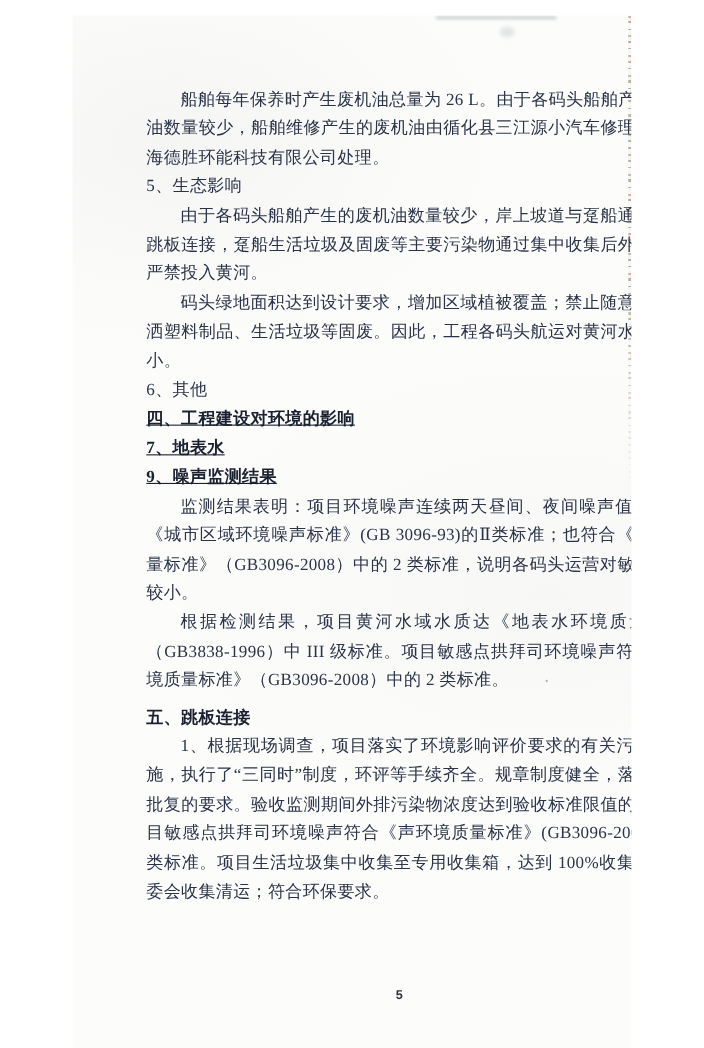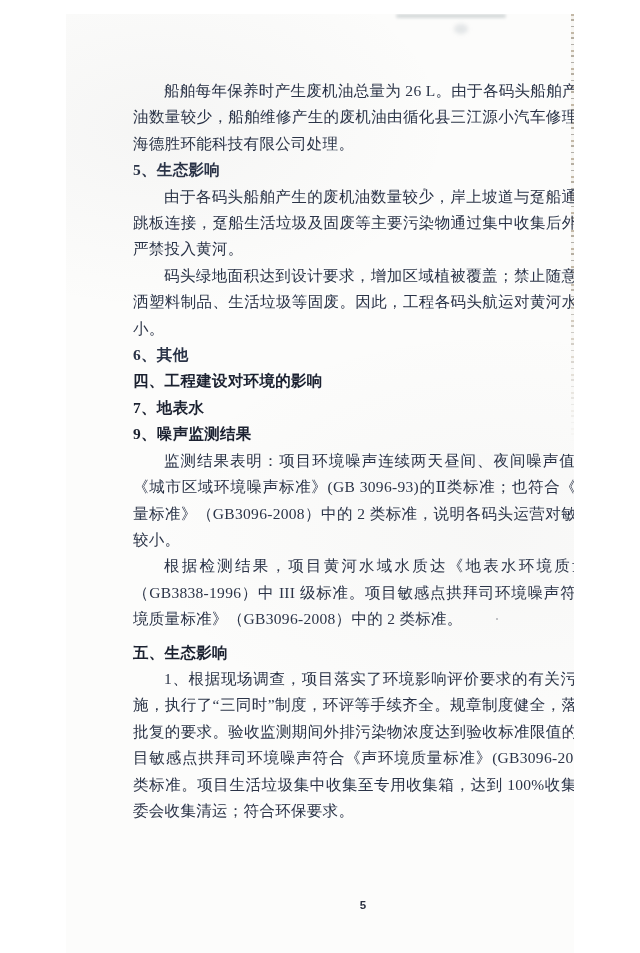--- a/index.html
+++ b/index.html
@@ -73,26 +73,27 @@
     text-align: justify;
   }
   .doc-body p {
     margin: 0;
   }
   .blk-paragraph {
     text-indent: 2em;
   }
   .blk-heading-plain {
     text-indent: 0;
-    font-weight: bold;
+    font-weight: normal;
   }
   .blk-heading-bold {
     text-indent: 0;
     font-weight: bold;
     color: #1b2130;
+    text-decoration: underline;
   }
   .blk-heading-bold-gap {
     text-indent: 0;
     font-weight: bold;
     color: #1b2130;
     margin-top: 7px !important;
   }
 
   .page-number {
     position: absolute;
@@ -122,19 +123,19 @@
       <p class="blk-paragraph">船舶每年保养时产生废机油总量为 26 L。由于各码头船舶产生的废机油数量较少，船舶维修产生的废机油由循化县三江源小汽车修理厂交由青海德胜环能科技有限公司处理。</p>
       <p class="blk-heading-plain">5、生态影响</p>
       <p class="blk-paragraph">由于各码头船舶产生的废机油数量较少，岸上坡道与趸船通过跳趸、跳板连接，趸船生活垃圾及固废等主要污染物通过集中收集后外运处置，严禁投入黄河。</p>
       <p class="blk-paragraph">码头绿地面积达到设计要求，增加区域植被覆盖；禁止随意向河道抛洒塑料制品、生活垃圾等固废。因此，工程各码头航运对黄河水质影响较小。</p>
       <p class="blk-heading-plain">6、其他</p>
       <p class="blk-heading-bold">四、工程建设对环境的影响</p>
       <p class="blk-heading-bold">7、地表水</p>
       <p class="blk-heading-bold">9、噪声监测结果</p>
       <p class="blk-paragraph">监测结果表明：项目环境噪声连续两天昼间、夜间噪声值符合批复《城市区域环境噪声标准》(GB 3096-93)的Ⅱ类标准；也符合《声环境质量标准》（GB3096-2008）中的 2 类标准，说明各码头运营对敏感点影响较小。</p>
       <p class="blk-paragraph">根据检测结果，项目黄河水域水质达《地表水环境质量标准》（GB3838-1996）中 III 级标准。项目敏感点拱拜司环境噪声符合《声环境质量标准》（GB3096-2008）中的 2 类标准。</p>
-      <p class="blk-heading-bold-gap">五、生态影响</p>
+      <p class="blk-heading-bold-gap">五、跳板连接</p>
       <p class="blk-paragraph">1、根据现场调查，项目落实了环境影响评价要求的有关污染治理措施，执行了“三同时”制度，环评等手续齐全。规章制度健全，落实了环评批复的要求。验收监测期间外排污染物浓度达到验收标准限值的要求。项目敏感点拱拜司环境噪声符合《声环境质量标准》(GB3096-2008)中的 2 类标准。项目生活垃圾集中收集至专用收集箱，达到 100%收集统一由村委会收集清运；符合环保要求。</p>
     </div>
 
   <div class="page-number">5</div>
 
 </div>
 
 </body></html>

